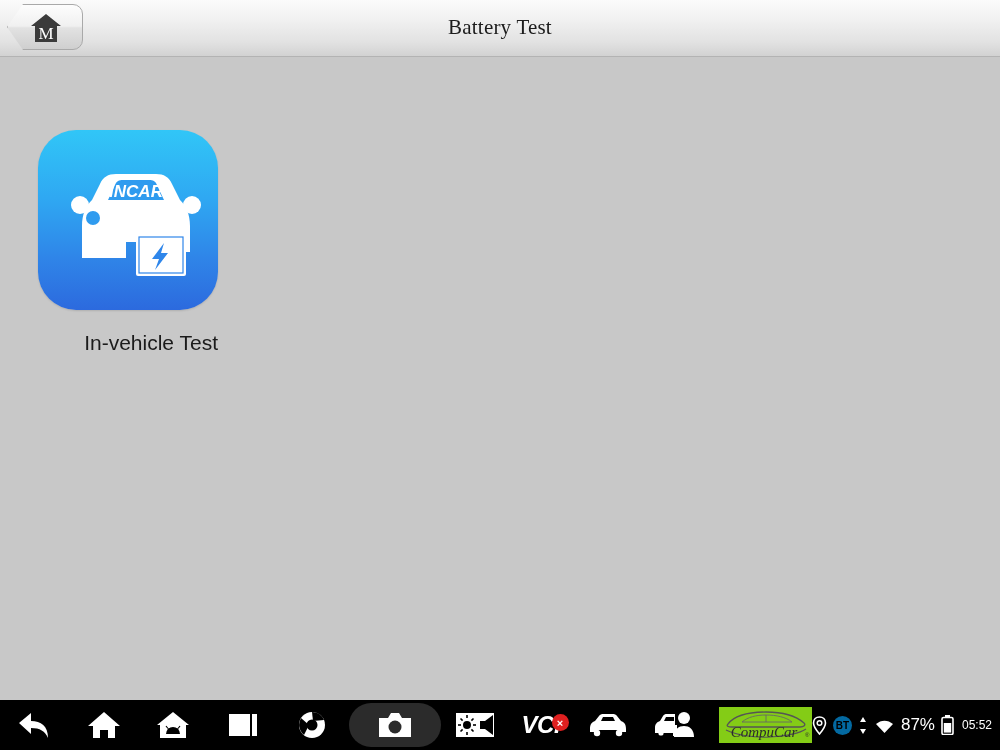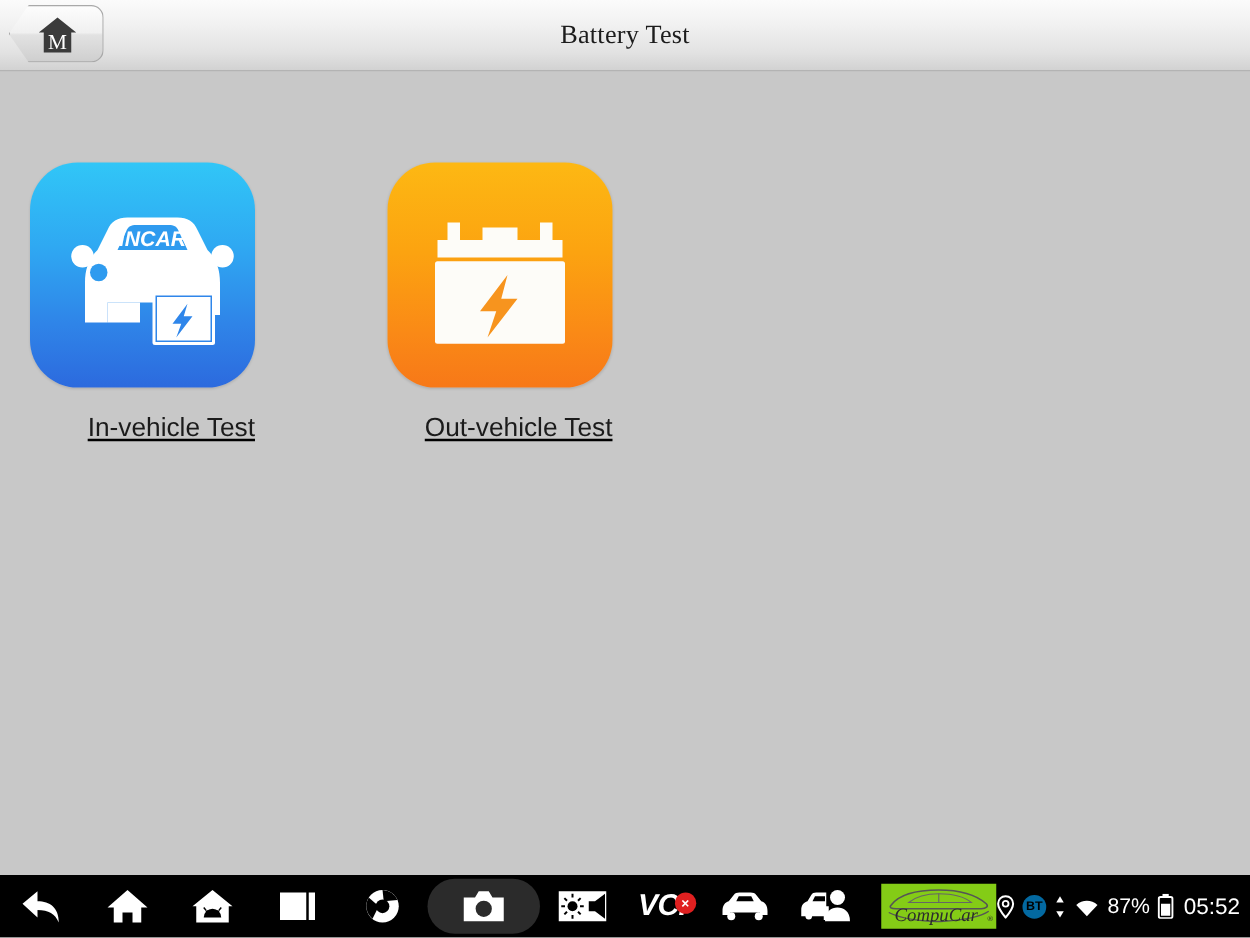--- a/index.html
+++ b/index.html
@@ -33,21 +33,21 @@
     background: linear-gradient(to bottom, #fdfdfd 0%, #f0f0f0 48%, #e2e2e2 52%, #cfcfcf 100%);
     border: 1px solid #a9a9a9;
     border-radius: 10px;
     -webkit-clip-path: polygon(16px 0, 100% 0, 100% 100%, 16px 100%, 0 50%);
     clip-path: polygon(16px 0, 100% 0, 100% 100%, 16px 100%, 0 50%);
     cursor: pointer;
   }
   .home-btn svg { position: absolute; left: 22px; top: 8px; }
 
   
-  .tiles { position: absolute; left: 24px; top: 130px; display: flex; gap: 106px; text-decoration: underline; }
+  .tiles { position: absolute; left: 38px; top: 130px; display: flex; gap: 38px; }
   .tile { width: 180px; cursor: pointer; }
   .tile-icon {
     width: 180px; height: 180px;
     border-radius: 38px;
     position: relative;
     overflow: hidden;
     box-shadow: 0 1px 2px rgba(0,0,0,0.12);
   }
   .tile-icon.blue  { background: linear-gradient(to bottom, #31c6f7 0%, #2fa8f2 38%, #2f84e8 72%, #2c6ade 100%); }
   .tile-icon.orange{ background: linear-gradient(to bottom, #fdb813 0%, #fca310 40%, #fa8a16 75%, #f77818 100%); }
@@ -109,21 +109,21 @@
     color: #fff; font-size: 17px;
   }
   .bt-badge {
     width: 19px; height: 19px; border-radius: 50%;
     background: #0369a1; color: #000;
     font-size: 10px; font-weight: bold;
     display: flex; align-items: center; justify-content: center;
     font-family: "Liberation Sans", sans-serif;
   }
   .pct { font-size: 17px; }
-  .clock { font-size: 18px; margin-left: 2px; }
+  .clock { font-size: 12px; margin-left: 2px; }
 </style>
 </head>
 <body>
 
 <div id="app">
 
   <div class="header">
 
     <div class="home-btn">
       <svg width="32" height="30" viewBox="0 0 32 30">
@@ -157,33 +157,20 @@
 
           <path d="M100 96 L100 90 L108 90 L108 96 L122 96 L122 90 L130 90 L130 96 L146 96 L146 104 L100 104 Z" fill="#ffffff"></path>
           <rect x="98" y="102" width="50" height="44" rx="2" fill="#ffffff"></rect>
           <rect x="101" y="107" width="44" height="36" fill="#ffffff" stroke="#2f86ea" stroke-width="1.2"></rect>
           <path d="M126 113 L114 129 L121 129 L117 140 L130 123 L123 123 Z" fill="#2f86ea"></path>
         </svg>
       </div>
       <div class="tile-label">In-vehicle Test</div>
     </div>
 
-    <div class="tile">
-      <div class="tile-icon orange">
-        <svg width="180" height="180" viewBox="0 0 180 180">
-
-          <path d="M40 62 L48 62 L48 48 L58 48 L58 62 L76 62 L76 52 L104 52 L104 62 L122 62 L122 48 L132 48 L132 62 L140 62 L140 76 L40 76 Z" fill="#fdfcf8"></path>
-
-          <rect x="38" y="79" width="104" height="66" rx="2" fill="#fdfcf8"></rect>
-
-          <path d="M96 90 L74 119 L87 119 L80 140 L104 109 L91 109 Z" fill="#f7941e"></path>
-        </svg>
-      </div>
-      <div class="tile-label">Out-vehicle Test</div>
-    </div>
 
   </div>
 
   <div class="taskbar">
 
     <div class="tb-item tb-nav">
       <svg width="36" height="30" viewBox="0 0 36 30">
         <path d="M14 3 L2 13 L14 24 L14 18 C23 18 28 21 31 28 C31 16 24 11 14 11 Z" fill="#ffffff"></path>
       </svg>
     </div>

